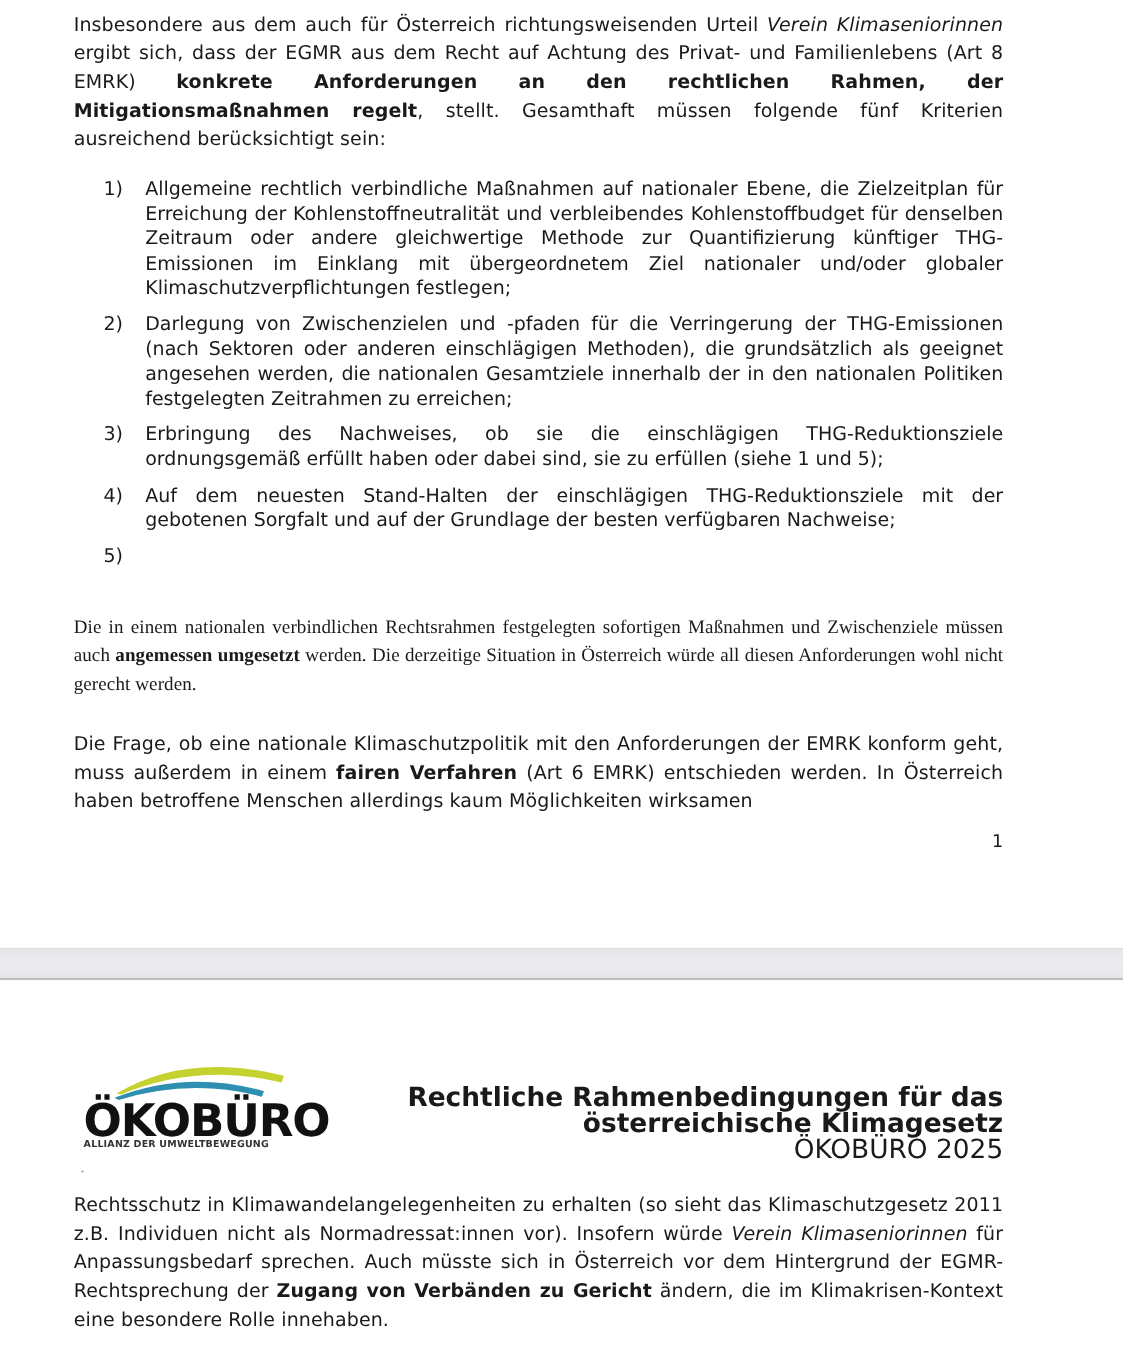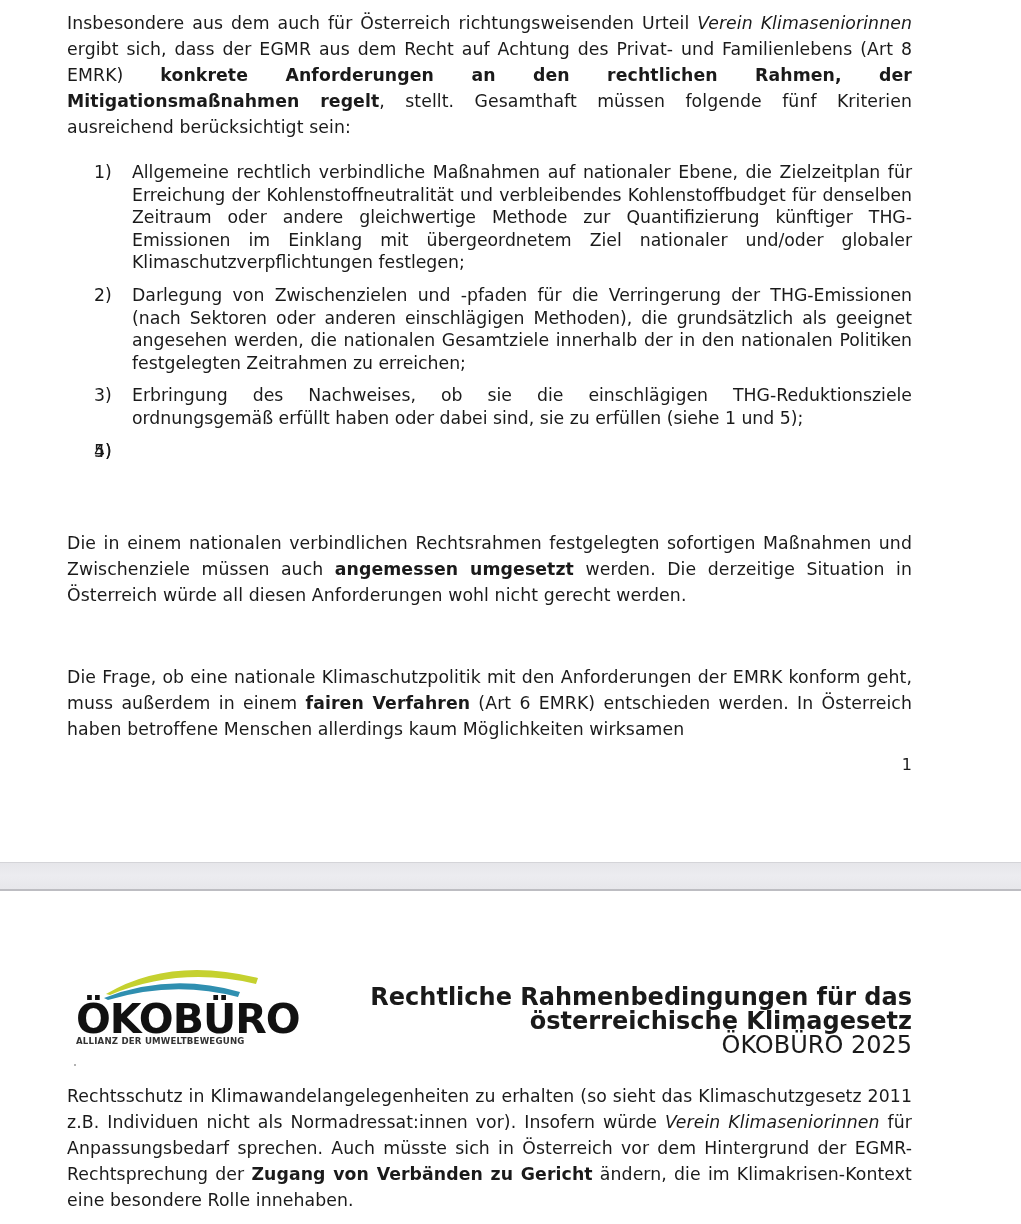--- a/index.html
+++ b/index.html
@@ -12,21 +12,21 @@
       background:linear-gradient(#e6e6ea,#ececf0 50%,#e7e7eb);
       border-top:1px solid #d4d4d8; border-bottom:2px solid #bdbdc2; box-sizing:border-box; }
     .text { position:absolute; left:67px; width:845px; font-size:17.3px; line-height:26px;
       text-align:justify; letter-spacing:0.1px; }
     .p { margin:0; }
     .p1 { top:10px; }
     .list { position:absolute; left:94px; width:818px; top:161px; margin:0; padding:0; list-style:none; font-size:17.3px; }
     .li { position:relative; padding-left:38px; line-height:22.6px; text-align:justify; }
     .li .num { position:absolute; left:0; top:0; }
     .li + .li { margin-top:10px; }
-    .p2 { top:530px; }
+    .p2 { top:557px;font-family:Liberation Serif, serif; }
     .p3 { top:653px;margin-top:11px; }
     .pagenum { position:absolute; top:755px; left:880px; width:32px; text-align:right; font-size:16px; }
     b { font-weight:bold; }
     i { }
     .logo { position:absolute; left:70px; top:962px; width:200px; height:90px; }
     .logo-word { position:absolute; left:6px; top:33px; font-family:"DejaVu Sans", sans-serif; font-weight:bold;
       font-size:41px; letter-spacing:-1px; color:#111; transform:scaleX(1.0); }
     .logo-sub { position:absolute; left:6px; top:74px; font-size:8.6px; font-weight:bold; color:#333; letter-spacing:0.2px; white-space:nowrap; }
     .logo-dot { position:absolute; left:4px; top:102px; width:2px; height:2px; background:#999; border-radius:1px; }
     .header-title { position:absolute; right:109px; top:985px; text-align:right; font-size:24px; line-height:24px; }
@@ -39,21 +39,21 @@
 <div class="page page1"></div>
 
 <div class="text p1">
   <p class="p"><span>Insbesondere aus dem auch für Österreich richtungsweisenden Urteil </span><i>Verein Klimaseniorinnen</i><span> ergibt sich, dass der EGMR aus dem Recht auf Achtung des Privat- und Familienlebens (Art 8 EMRK) </span><b>konkrete Anforderungen an den rechtlichen Rahmen, der Mitigationsmaßnahmen regelt</b><span>, stellt. Gesamthaft müssen folgende fünf Kriterien ausreichend berücksichtigt sein:</span></p>
 </div>
 
 <ol class="list">
   <li class="li"><span class="num">1)</span><span>Allgemeine rechtlich verbindliche Maßnahmen auf nationaler Ebene, die Zielzeitplan für Erreichung der Kohlenstoffneutralität und verbleibendes Kohlenstoffbudget für denselben Zeitraum oder andere gleichwertige Methode zur Quantifizierung künftiger THG-Emissionen im Einklang mit übergeordnetem Ziel nationaler und/oder globaler Klimaschutzverpflichtungen festlegen;</span></li>
   <li class="li"><span class="num">2)</span><span>Darlegung von Zwischenzielen und -pfaden für die Verringerung der THG-Emissionen (nach Sektoren oder anderen einschlägigen Methoden), die grundsätzlich als geeignet angesehen werden, die nationalen Gesamtziele innerhalb der in den nationalen Politiken festgelegten Zeitrahmen zu erreichen;</span></li>
   <li class="li"><span class="num">3)</span><span>Erbringung des Nachweises, ob sie die einschlägigen THG-Reduktionsziele ordnungsgemäß erfüllt haben oder dabei sind, sie zu erfüllen (siehe 1 und 5);</span></li>
-  <li class="li"><span class="num">4)</span></li>
+  <li class="li"><span class="num">4)</span><span>Auf dem neuesten Stand-Halten der einschlägigen THG-Reduktionsziele mit der gebotenen Sorgfalt und auf der Grundlage der besten verfügbaren Nachweise;</span></li>
   <li class="li"><span class="num">5)</span></li>
 </ol>
 
 <div class="text p2">
   <p class="p"><span>Die in einem nationalen verbindlichen Rechtsrahmen festgelegten sofortigen Maßnahmen und Zwischenziele müssen auch </span><b>angemessen umgesetzt</b><span> werden. Die derzeitige Situation in Österreich würde all diesen Anforderungen wohl nicht gerecht werden.</span></p>
 </div>
 
 <div class="text p3">
   <p class="p"><span>Die Frage, ob eine nationale Klimaschutzpolitik mit den Anforderungen der EMRK konform geht, muss außerdem in einem </span><b>fairen Verfahren</b><span> (Art 6 EMRK) entschieden werden. In Österreich haben betroffene Menschen allerdings kaum Möglichkeiten wirksamen</span></p>
 </div>

